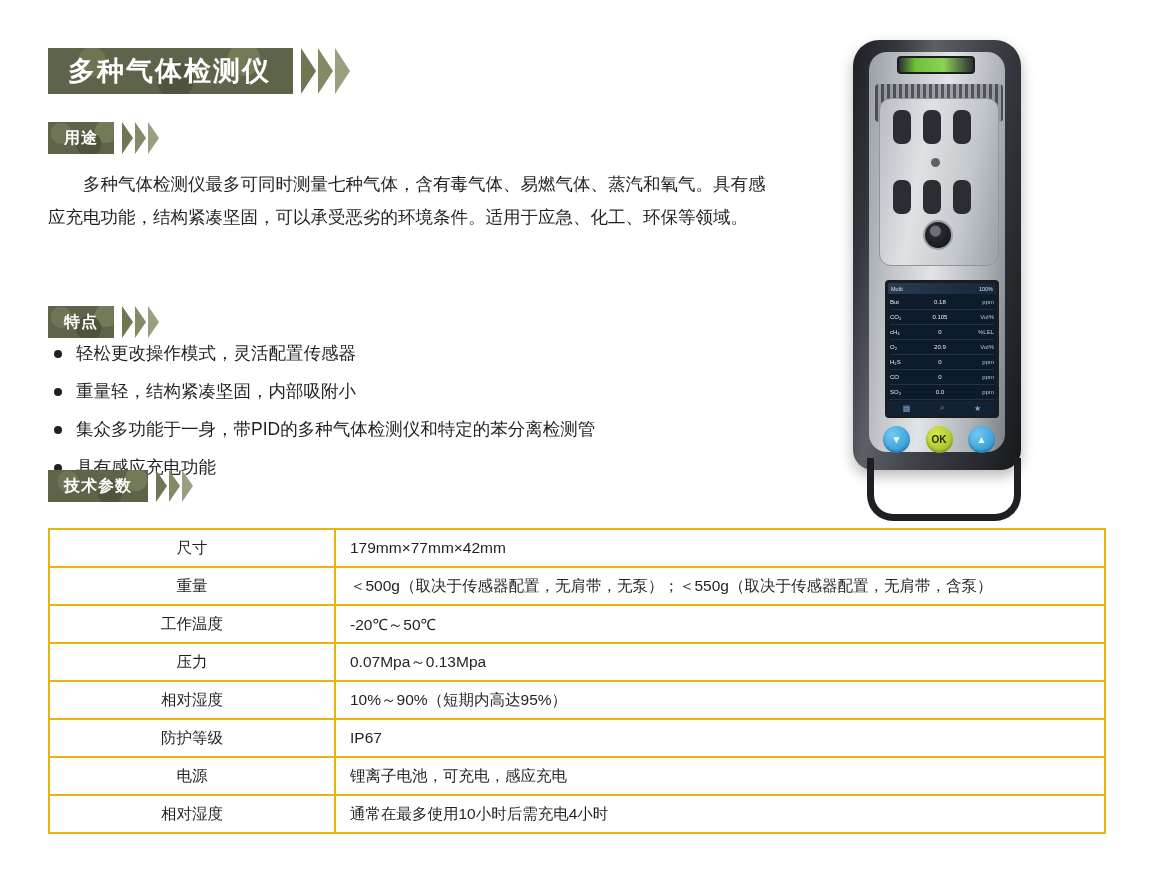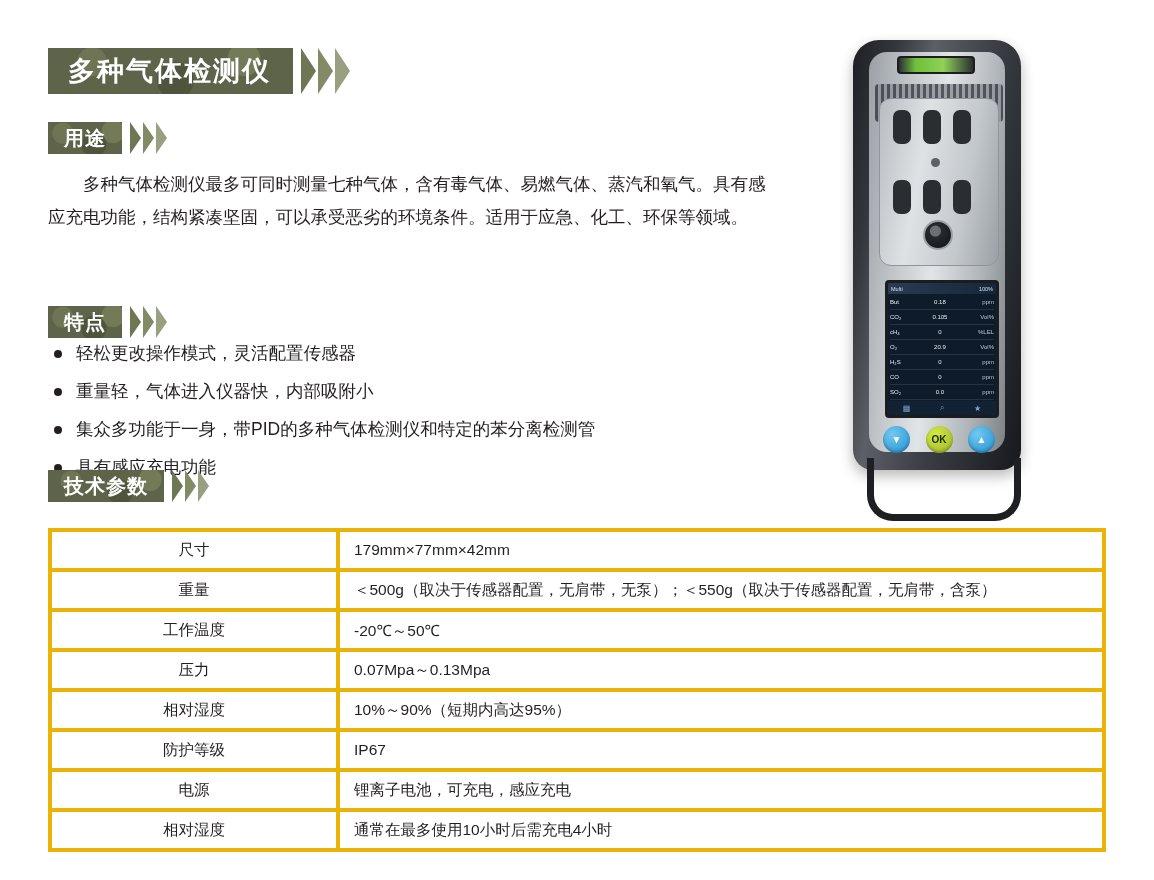--- a/index.html
+++ b/index.html
@@ -67,21 +67,21 @@
     align-items: stretch;
     height: 32px;
   }
   .sub-banner .bar {
     background: #5d6449;
     background-image:
       radial-gradient(circle at 20% 35%, #6f7554 0 10px, transparent 11px),
       radial-gradient(circle at 62% 70%, #4e553c 0 12px, transparent 13px),
       radial-gradient(circle at 88% 30%, #737a58 0 11px, transparent 12px);
     color: #ffffff;
-    font-size: 20px;
+    font-size: 16px;
     font-weight: bold;
     letter-spacing: 1px;
     display: flex;
     align-items: center;
     padding: 0 16px;
   }
   .sub-banner .chev {
     border-top-width: 16px;
     border-bottom-width: 16px;
     border-left-width: 11px;
@@ -133,21 +133,21 @@
   
   .spec-table {
     position: absolute;
     left: 48px;
     top: 528px;
     width: 1058px;
     border-collapse: collapse;
     font-size: 15.5px;
   }
   .spec-table td {
-    border: 4px solid #eab308;
+    border: 2px solid #eab308;
     height: 36px;
     padding: 0 14px;
     vertical-align: middle;
   }
   .spec-table td.label {
     width: 256px;
     text-align: center;
   }
   .spec-table td.value {
     text-align: left;
@@ -353,21 +353,21 @@
   <div class="sub-banner" id="banner-features">
     <div class="bar">特点</div>
     <div class="chev-group">
       <span class="chev c1"></span>
       <span class="chev c2"></span>
       <span class="chev c3"></span>
     </div>
   </div>
   <ul class="feature-list">
     <li>轻松更改操作模式，灵活配置传感器</li>
-    <li>重量轻，气体进入仪器快，内部吸附小</li>
+    <li>重量轻，结构紧凑坚固，内部吸附小</li>
     <li>集众多功能于一身，带PID的多种气体检测仪和特定的苯分离检测管</li>
     <li>具有感应充电功能</li>
   </ul>
 
   <div class="sub-banner" id="banner-specs">
     <div class="bar">技术参数</div>
     <div class="chev-group">
       <span class="chev c1"></span>
       <span class="chev c2"></span>
       <span class="chev c3"></span>

